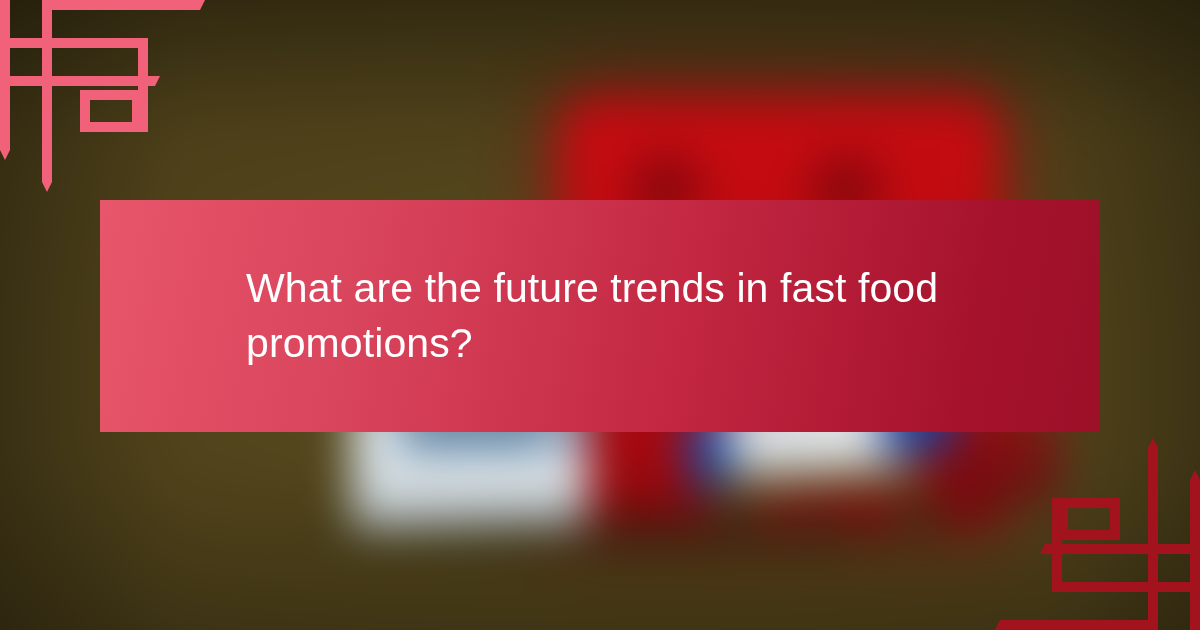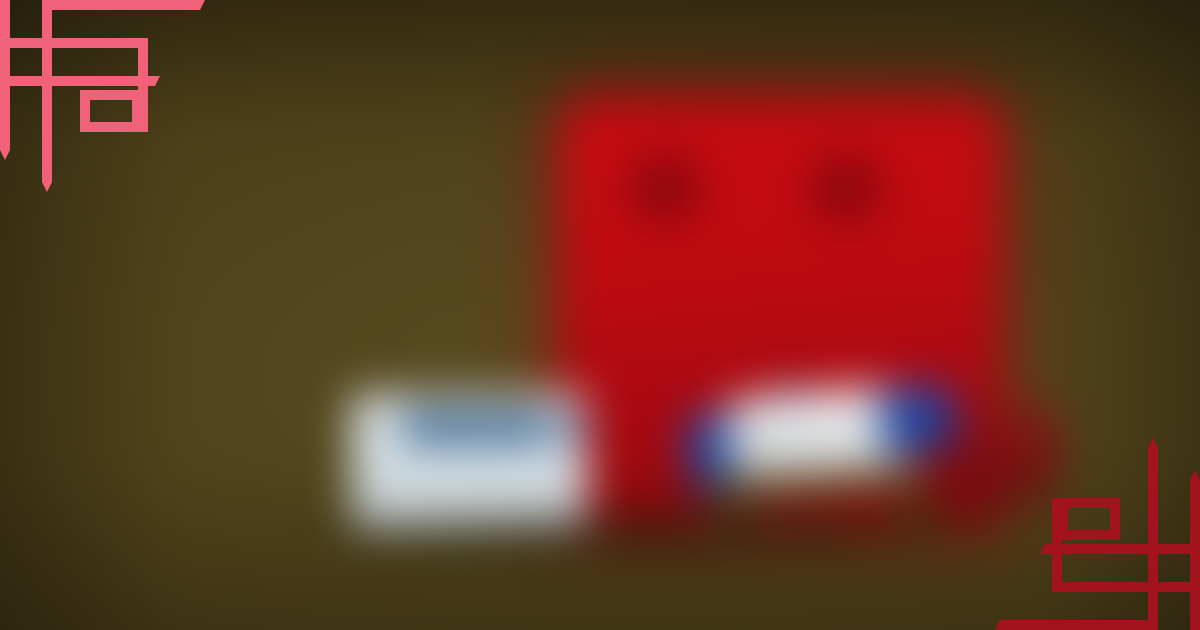--- a/index.html
+++ b/index.html
@@ -197,14 +197,17 @@
         <path d="M138 38 H148 V132 H138 Z"></path>
         <path d="M0 76 H160 L155 86 H0 Z"></path>
         <path d="M80 90 H142 V100 H90 V132 H80 Z"></path>
         <path d="M80 122 H142 V132 H80 Z"></path>
         <path d="M132 90 H142 V132 H132 Z"></path>
         <path d="M80 90 H90 V132 H80 Z"></path>
       </g>
     </svg>
   </div>
 
+  <div id="banner">
+    <h1 id="title">What are the future trends in fast food promotions?</h1>
+  </div>
 
 </div>
 
 </body></html>

